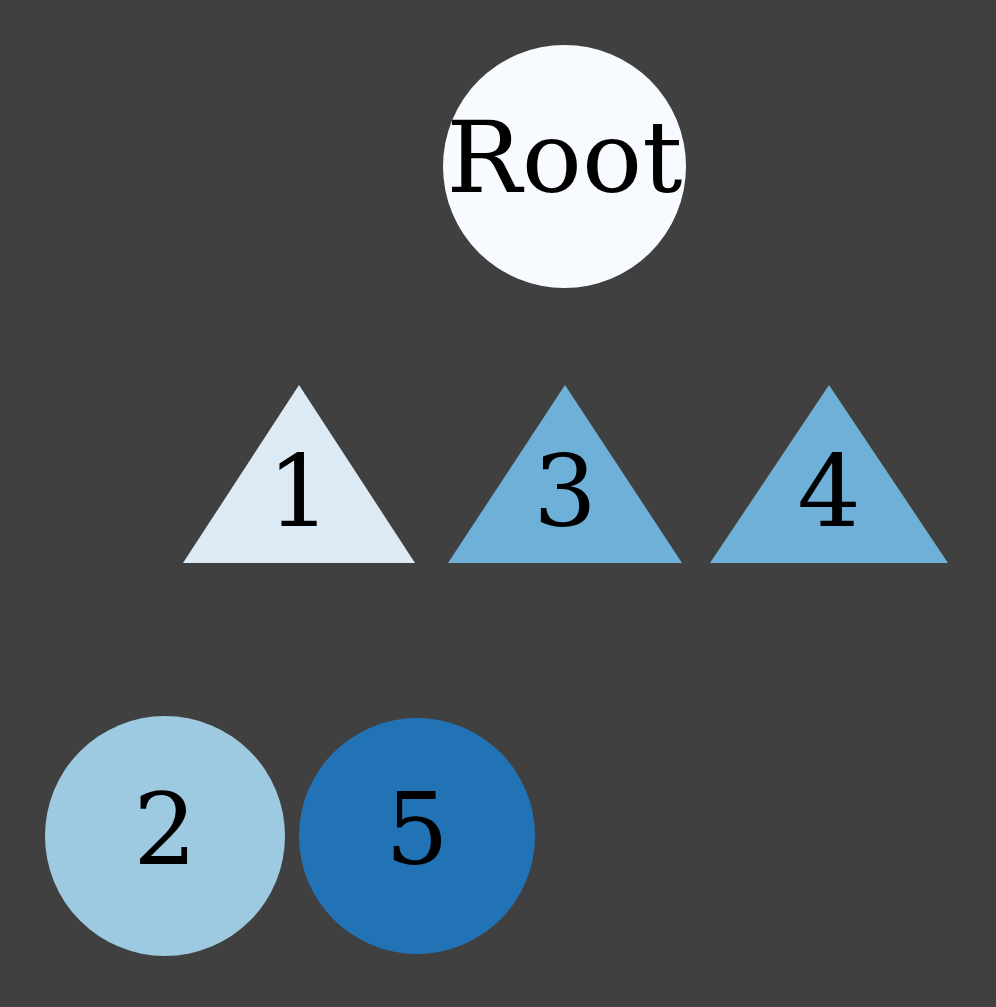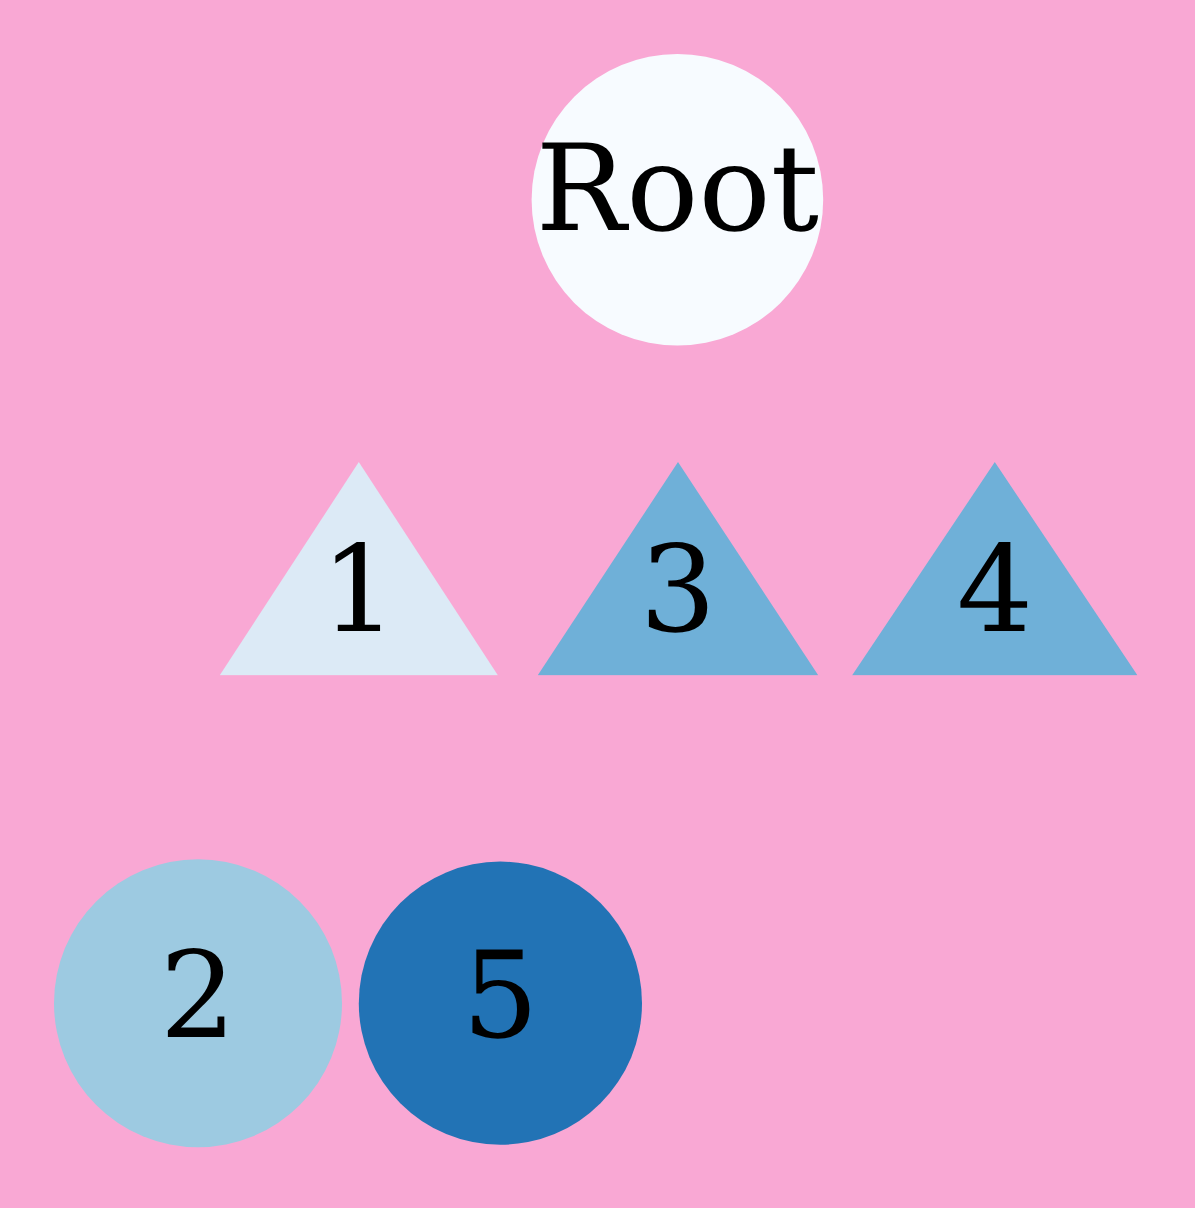--- a/index.html
+++ b/index.html
@@ -38,21 +38,21 @@
   #node-4 { left: 710px; top: 385px; width: 238px; height: 178px; }
   .triangle .label { transform: translateY(18px); }
 
   #node-2 { left: 45px;  top: 716px; width: 240px; height: 240px; }
   #node-5 { left: 299px; top: 718px; width: 236px; height: 236px; }
   #node-2 .label, #node-5 .label { transform: translateY(-6px); }
 </style>
 </head>
 <body>
 
-<div class="stage" style="background: #f9a8d4;">
+<div class="stage" style="background: #404040;">
 
   <div class="node circle" id="node-root" style="background: rgb(247, 251, 255);">
     <span class="label">Root</span>
   </div>
 
   <div class="node triangle" id="node-1" style="background: rgb(220, 234, 246);">
     <span class="label">1</span>
   </div>
 
   <div class="node triangle" id="node-3" style="background: rgb(111, 176, 216);">

